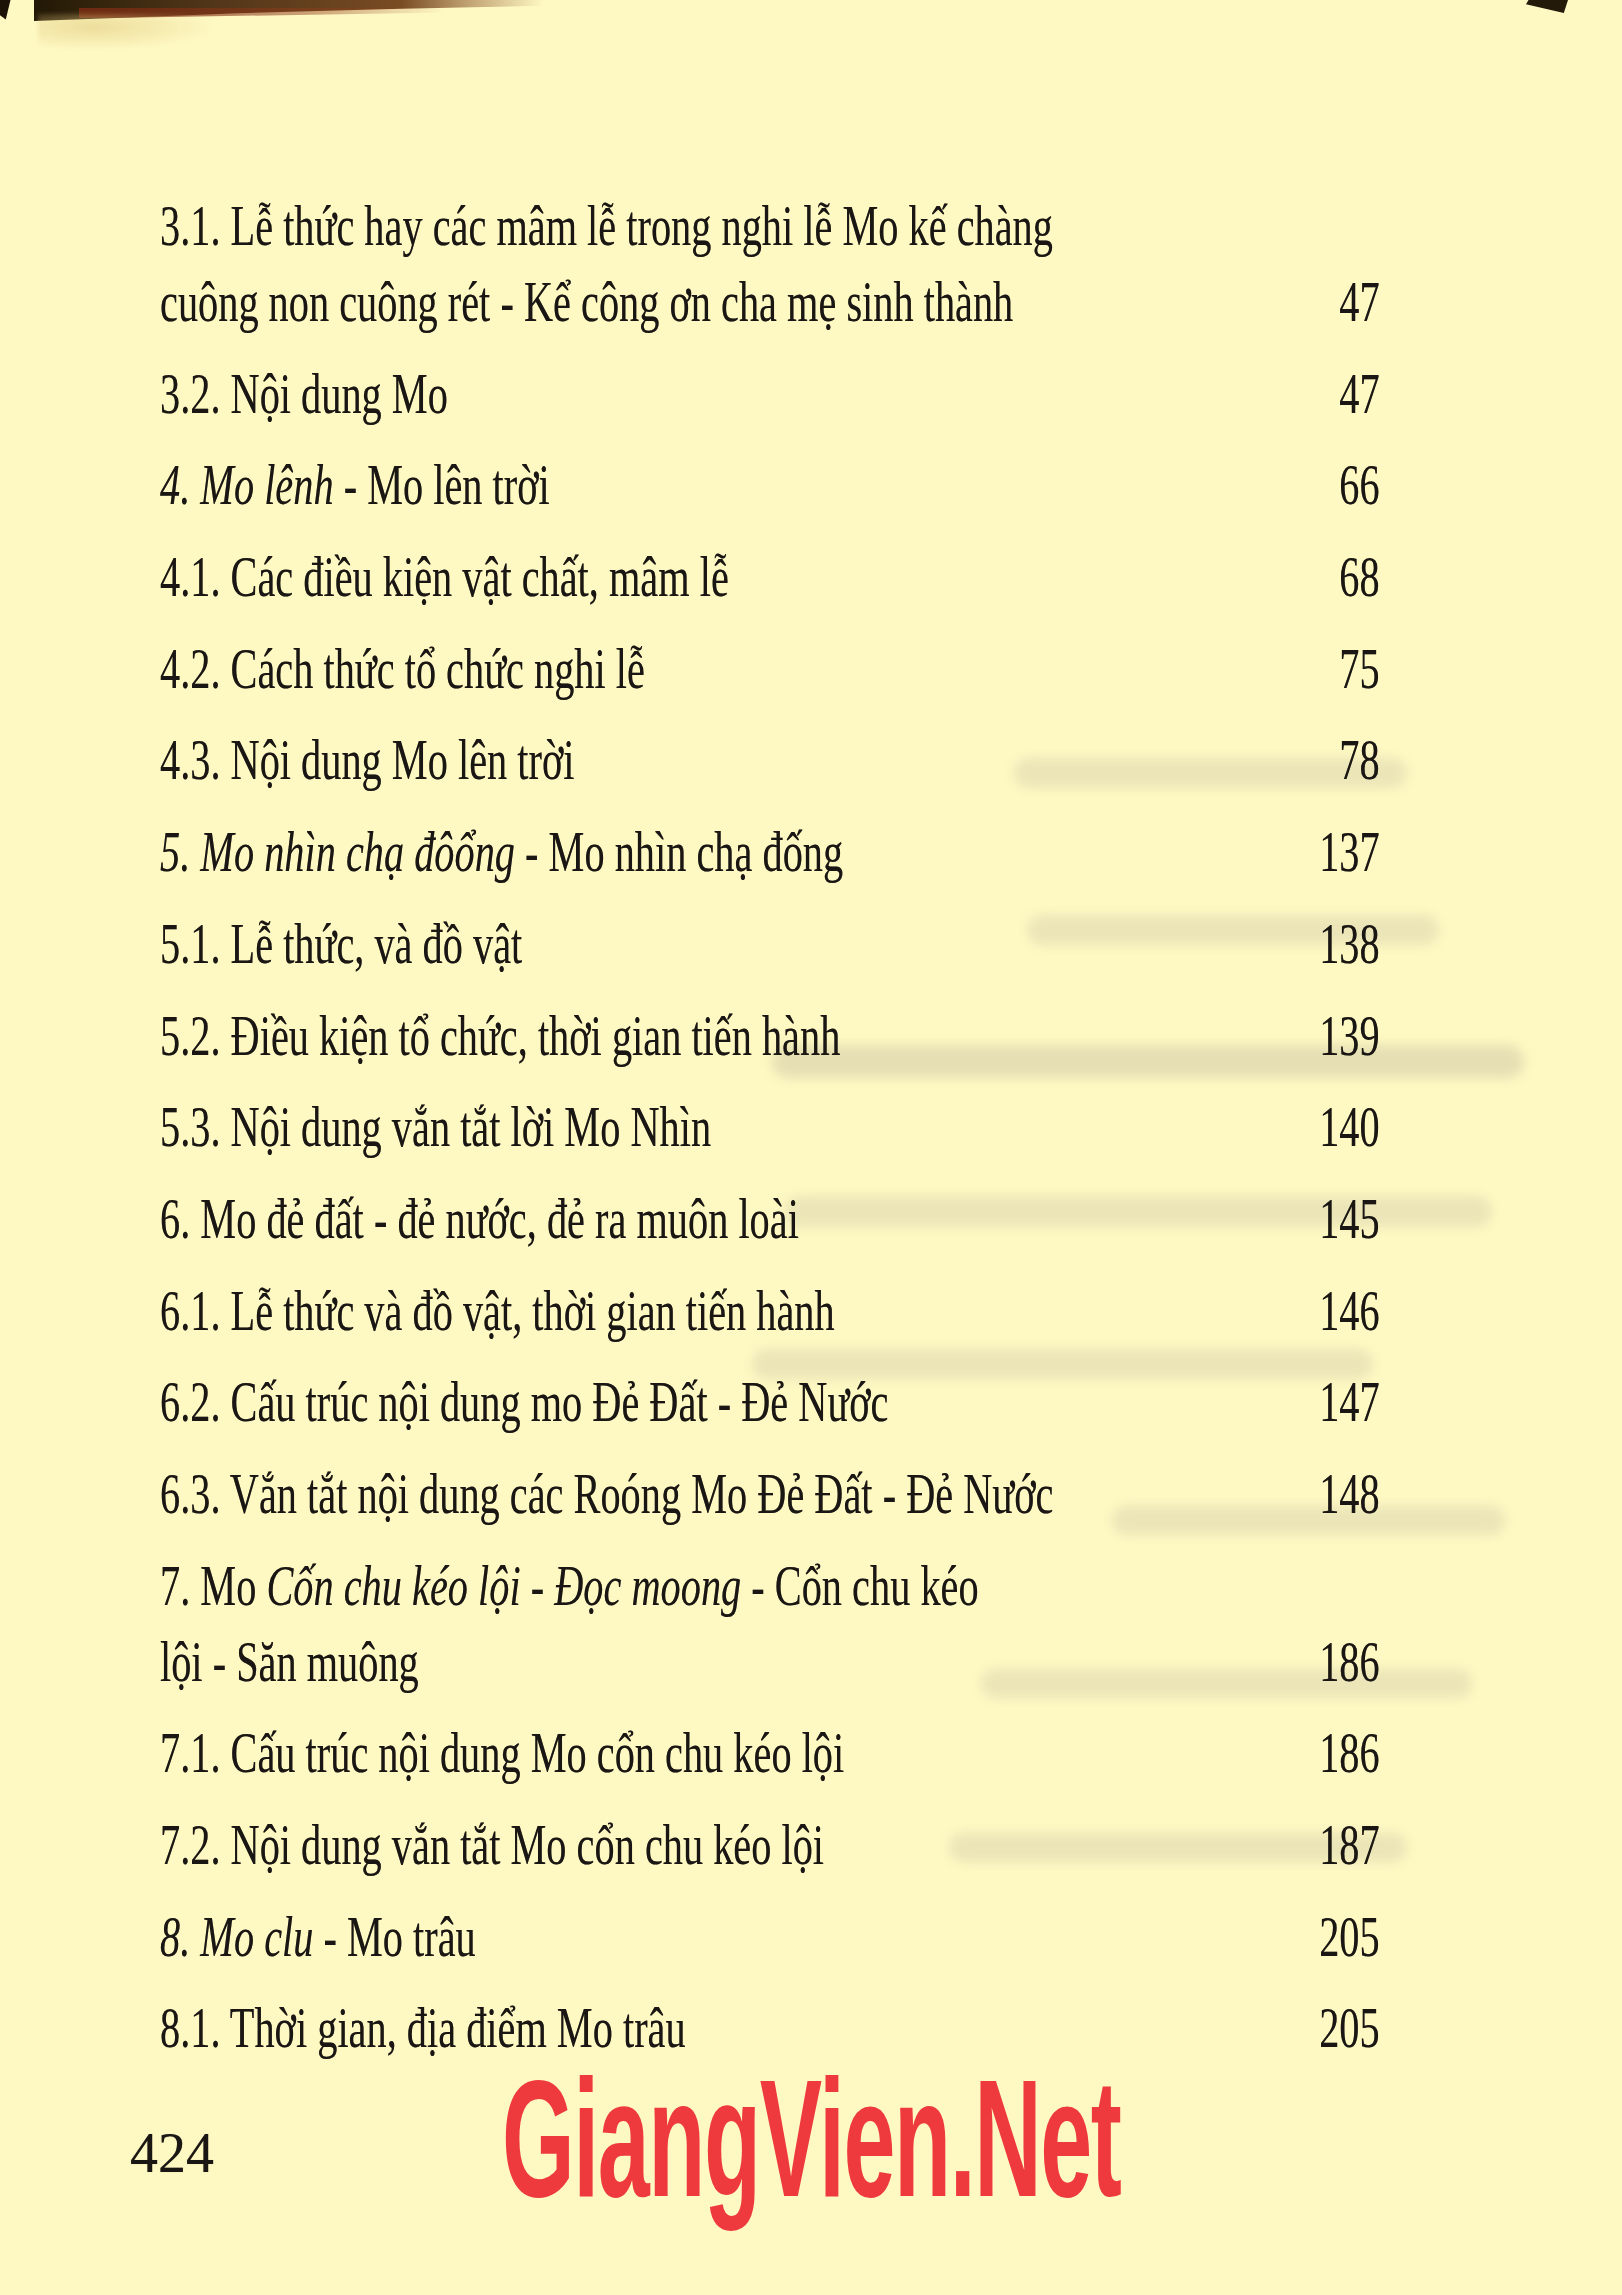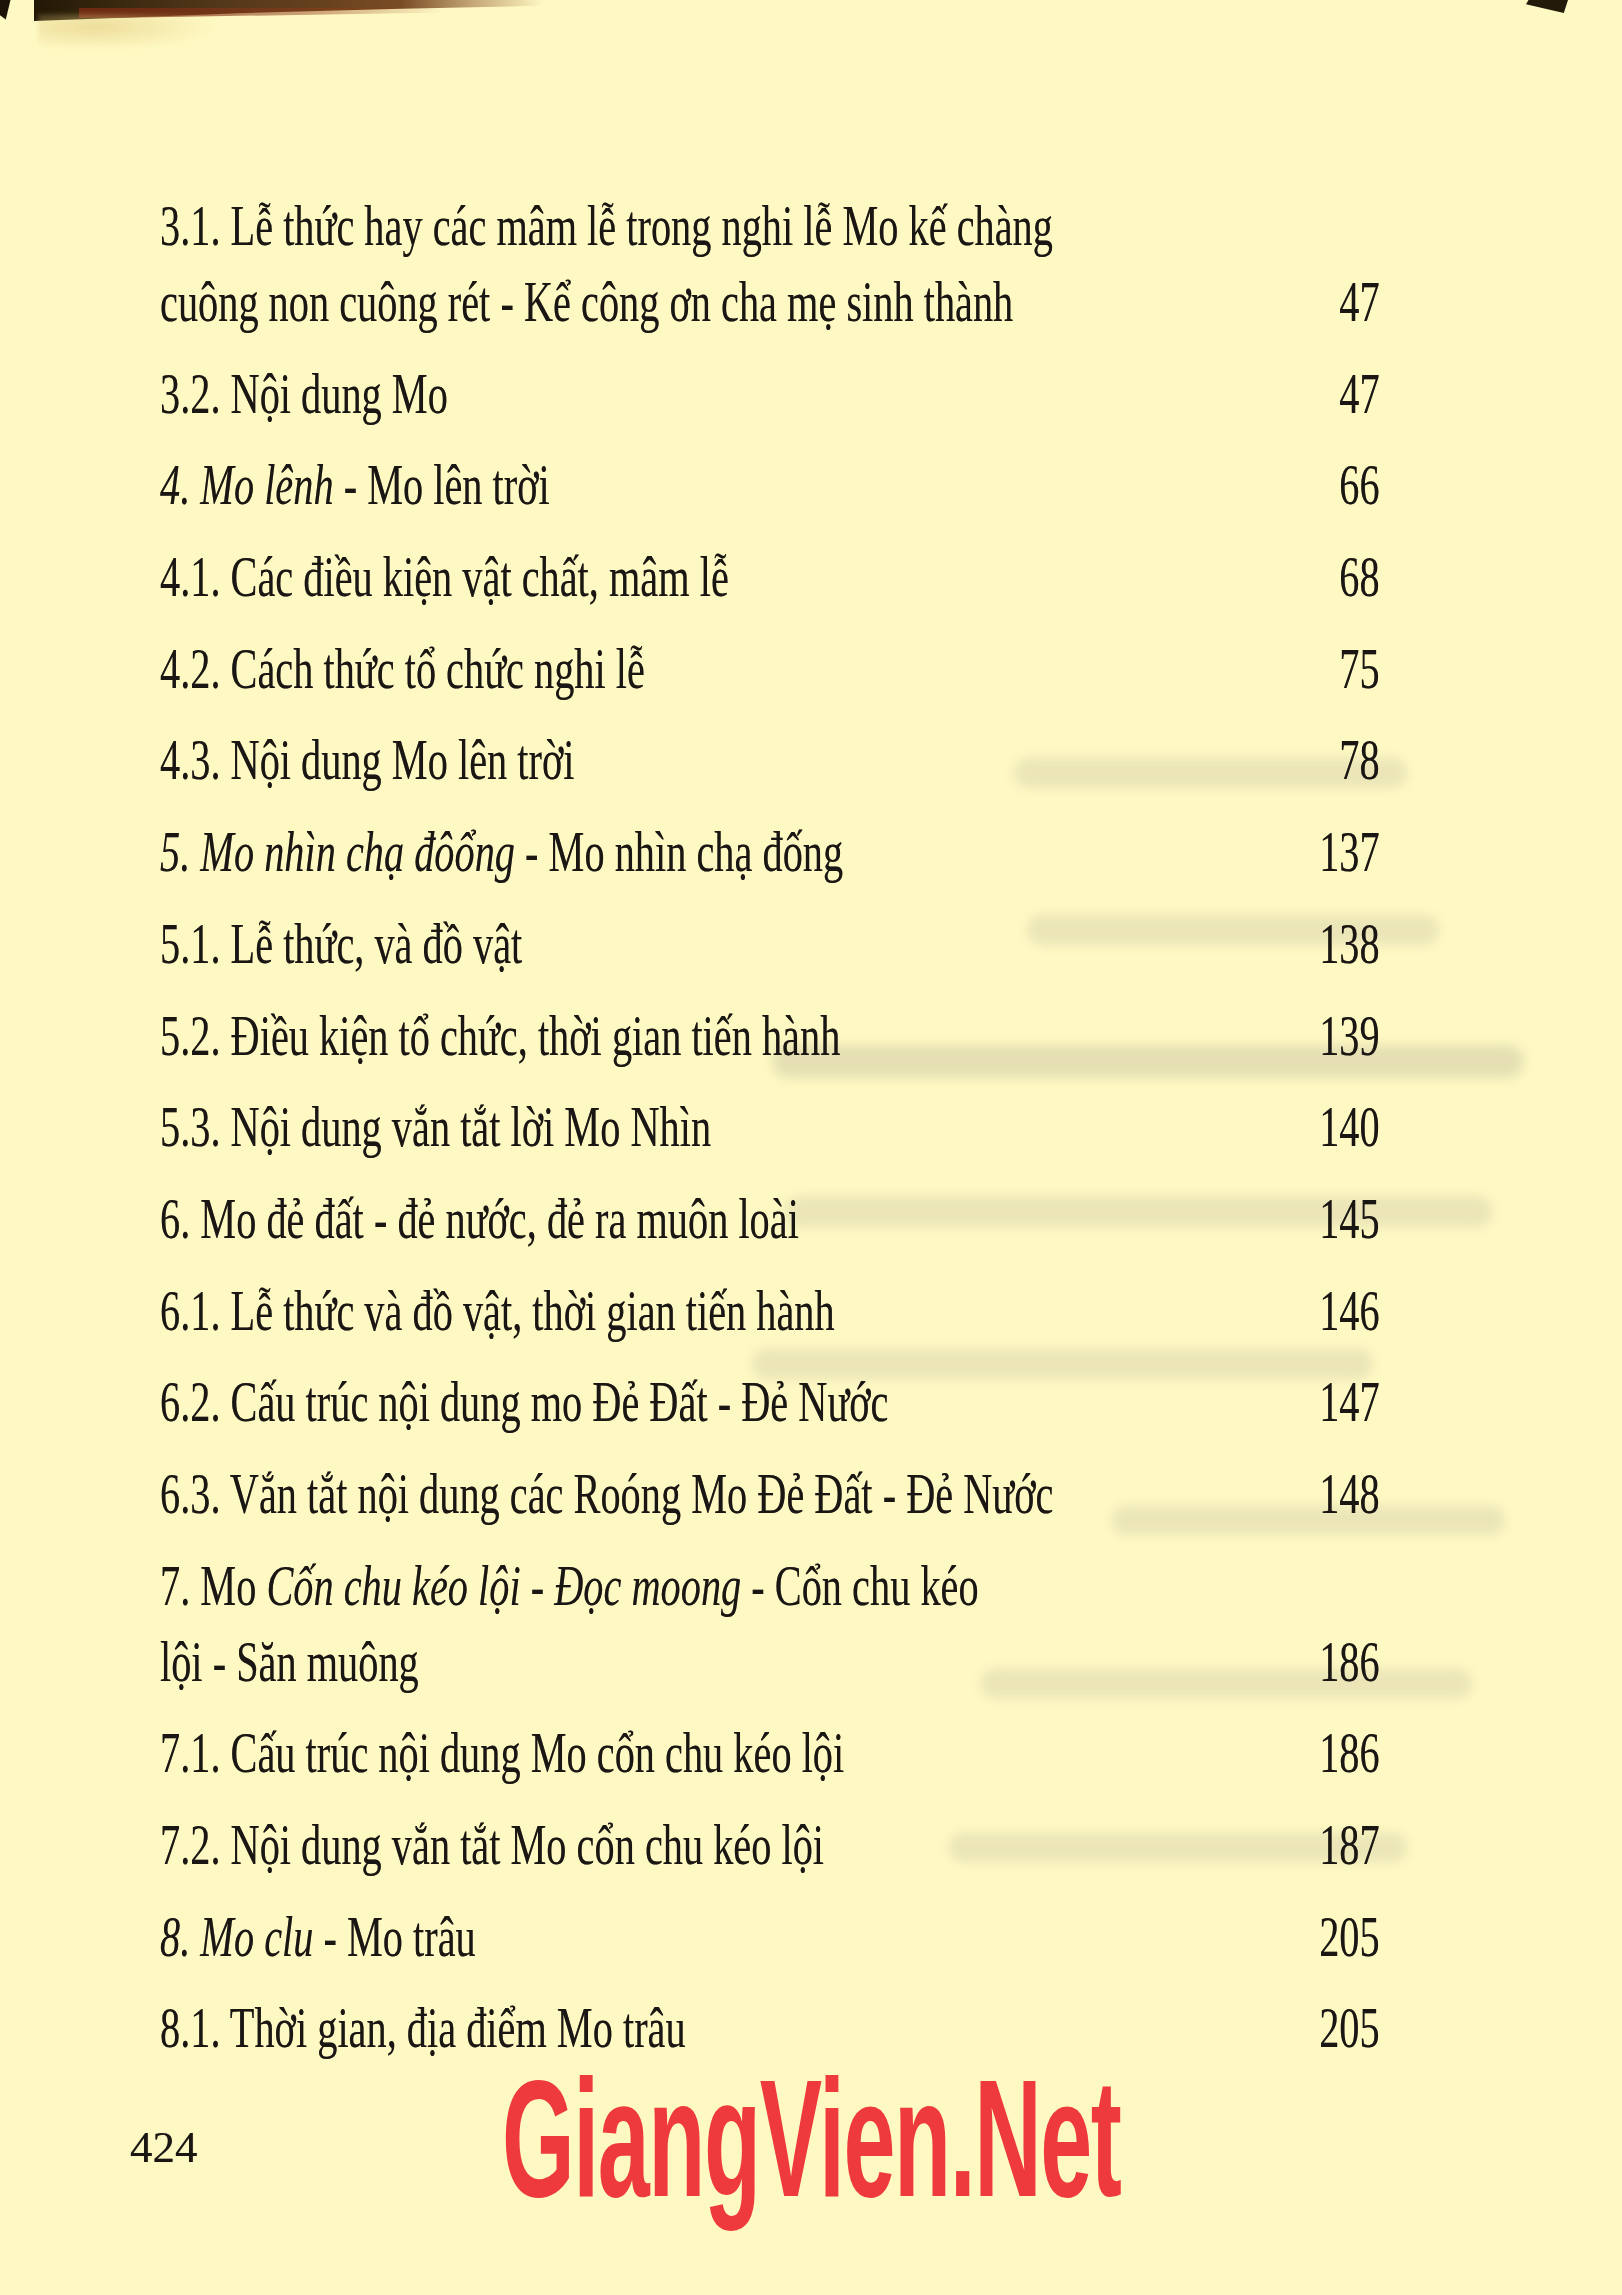--- a/index.html
+++ b/index.html
@@ -51,21 +51,21 @@
     text-shadow: 0 0 0.7px rgba(20,15,10,0.45);
   }
   .entry { display: flex; align-items: flex-end; margin-bottom: 15.7px; }
   .entry .t { width: 1490px; }
   .entry .p { flex: 1; text-align: right; }
   .entry i { font-style: italic; }
 
   
   .folio {
     position: absolute; left: 130px; top: 2125px;
-    font-size: 45px; line-height: 1;
+    font-size: 56px; line-height: 1;
     text-shadow: 0 0 0.7px rgba(20,15,10,0.45);
     text-align: right;
   }
   .watermark {
     position: absolute; left: 502px; top: 2055px;
     font-family: "Liberation Sans", sans-serif;
     font-weight: bold; font-size: 167px; line-height: 1;
     letter-spacing: -2.6px; white-space: nowrap;
     transform: scaleX(0.56); transform-origin: left top;
   }

